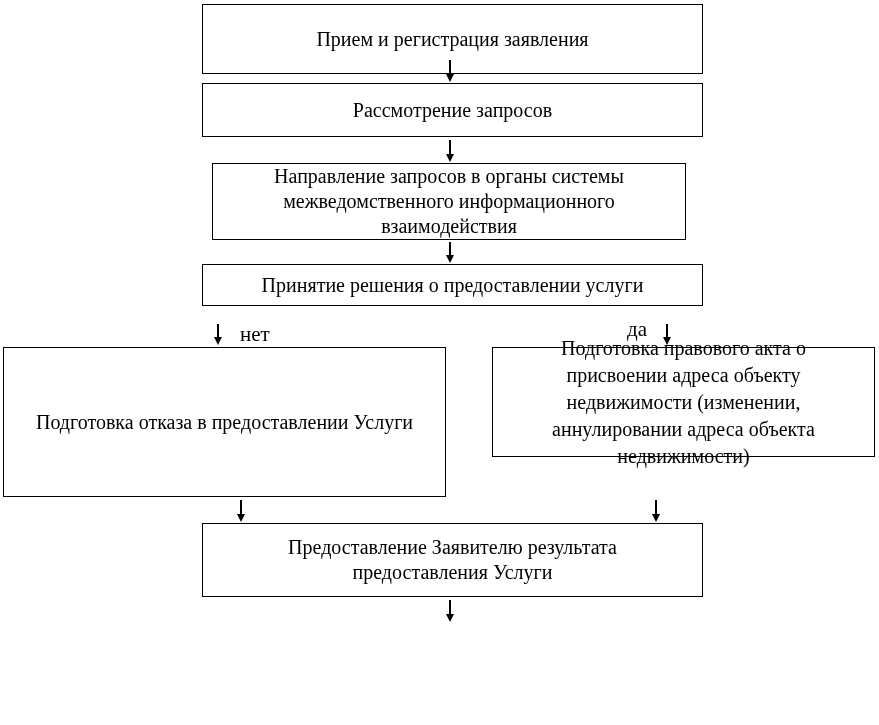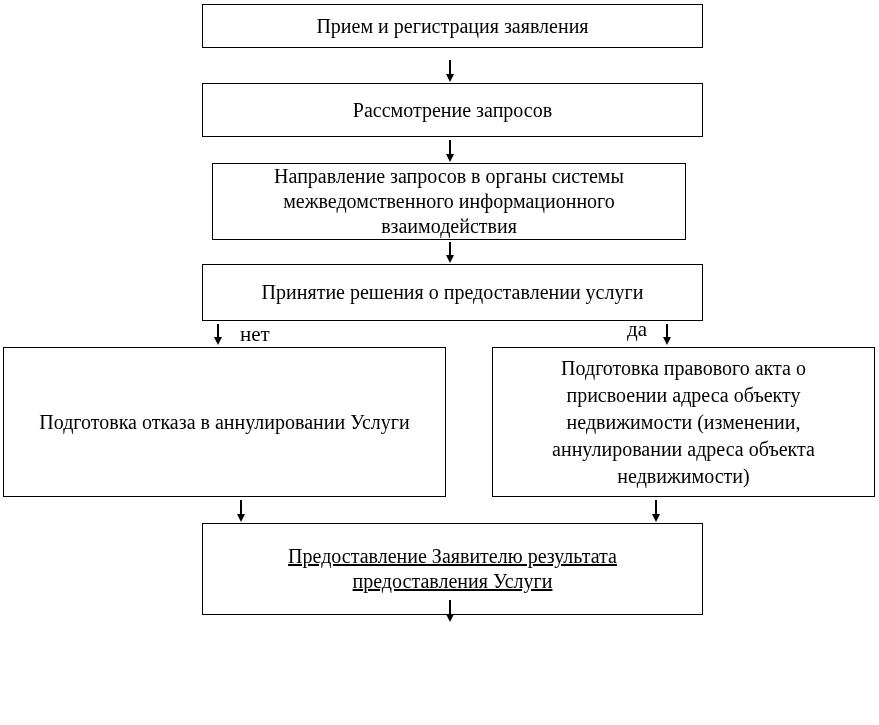--- a/index.html
+++ b/index.html
@@ -23,27 +23,27 @@
     background: var(--bg, #ffffff);
     display: flex;
     align-items: center;
     justify-content: center;
     text-align: center;
     font-size: 20px;
     line-height: 25px;
     white-space: pre-line;
     padding: 2px 8px;
   }
-  #node-reception { left: 202px; top: 4px;   width: 501px; height: 44px; }
+  #node-reception { left: 202px; top: 4px;   width: 501px; height: 70px; }
   #node-review    { left: 202px; top: 83px;  width: 501px; height: 54px; }
   #node-requests  { left: 212px; top: 163px; width: 474px; height: 77px; }
-  #node-decision  { left: 202px; top: 264px; width: 501px; height: 57px; }
+  #node-decision  { left: 202px; top: 264px; width: 501px; height: 42px; }
   #node-refusal   { left: 3px;   top: 347px; width: 443px; height: 150px; }
-  #node-legalact  { left: 492px; top: 347px; width: 383px; height: 150px; line-height: 27px; }
-  #node-result    { left: 202px; top: 523px; width: 501px; height: 92px; text-decoration: underline; }
+  #node-legalact  { left: 492px; top: 347px; width: 383px; height: 110px; line-height: 27px; }
+  #node-result    { left: 202px; top: 523px; width: 501px; height: 74px; }
   #node-registry  { left: 202px; top: 623px; width: 503px; height: 100px; }
 
   .arrow {
     position: absolute;
     width: 10px;
     display: flex;
     flex-direction: column;
     align-items: center;
   }
   .arrow .stem {
@@ -110,21 +110,21 @@
     <span class="head"></span>
   </div>
   <span class="branch-label" id="label-no">нет</span>
 
   <span class="branch-label" id="label-yes">да</span>
   <div class="arrow" id="arrow-yes">
     <span class="stem"></span>
     <span class="head"></span>
   </div>
 
-  <div class="node" id="node-refusal">Подготовка отказа в аннулировании Услуги</div>
+  <div class="node" id="node-refusal">Подготовка отказа в предоставлении Услуги</div>
 
   <div class="node" id="node-legalact">Подготовка правового акта о
 присвоении адреса объекту
 недвижимости (изменении,
 аннулировании адреса объекта
 недвижимости)</div>
 
   <div class="arrow" id="arrow-merge-left">
     <span class="stem"></span>
     <span class="head"></span>

